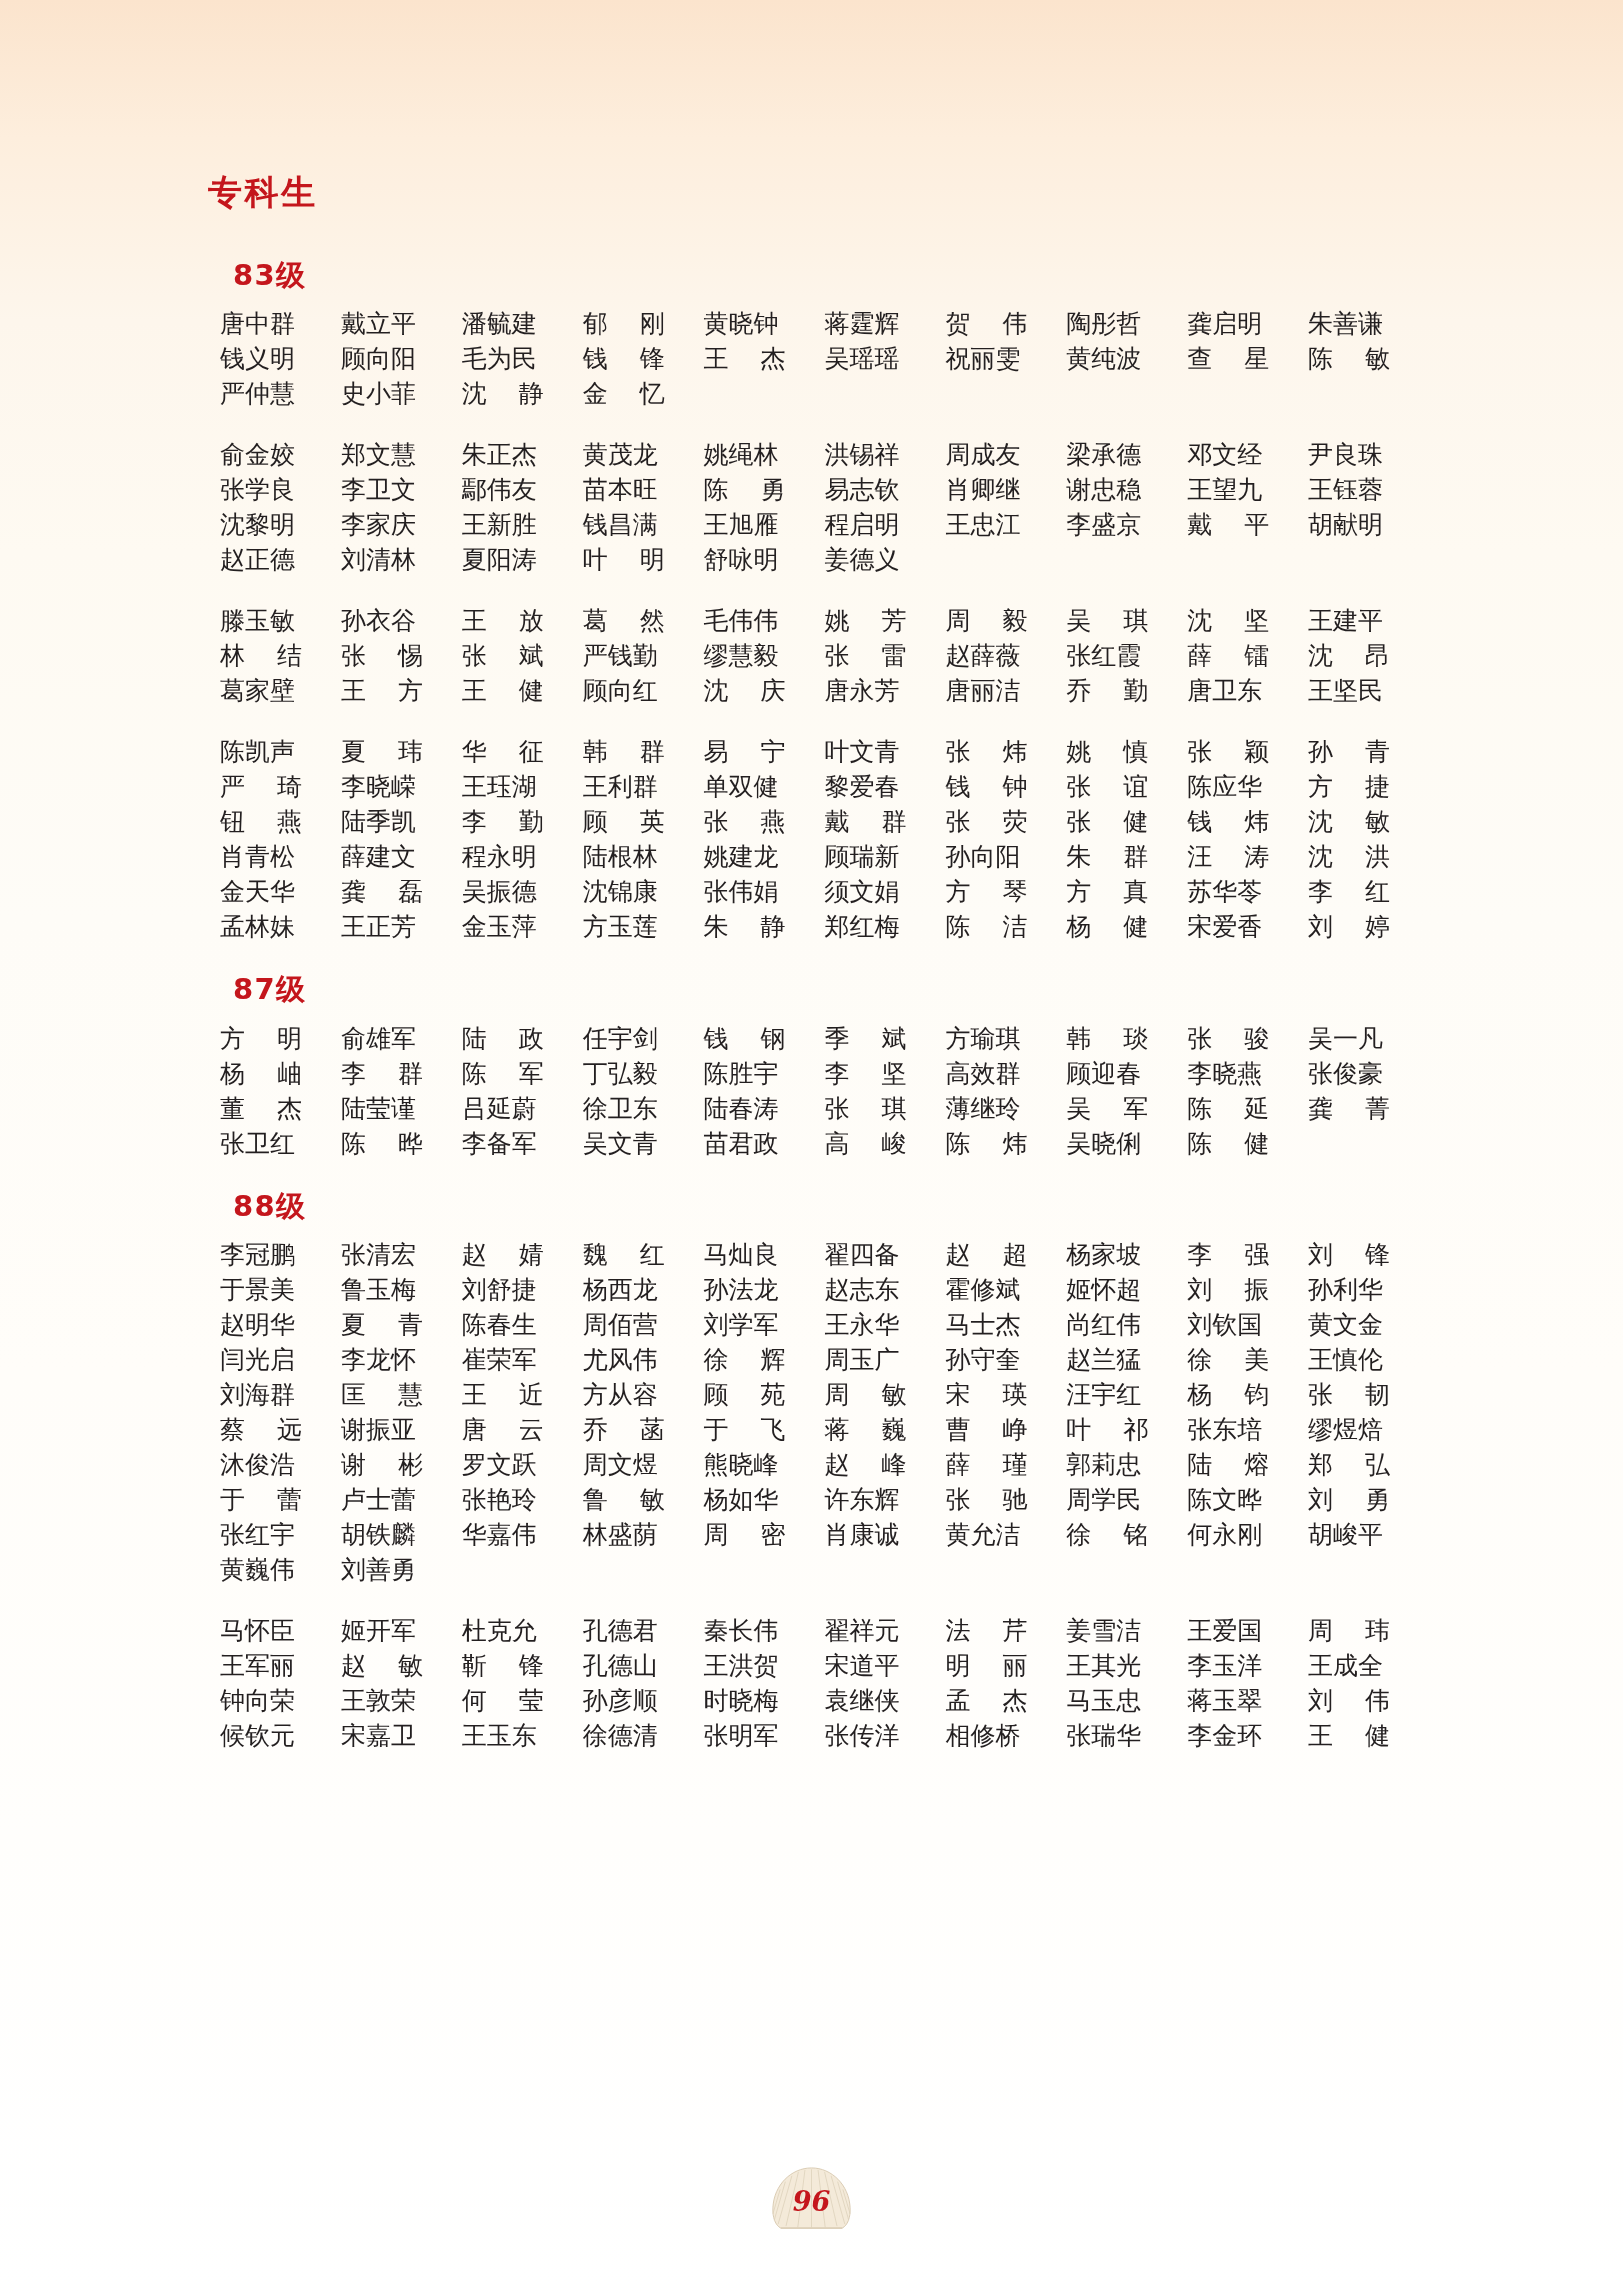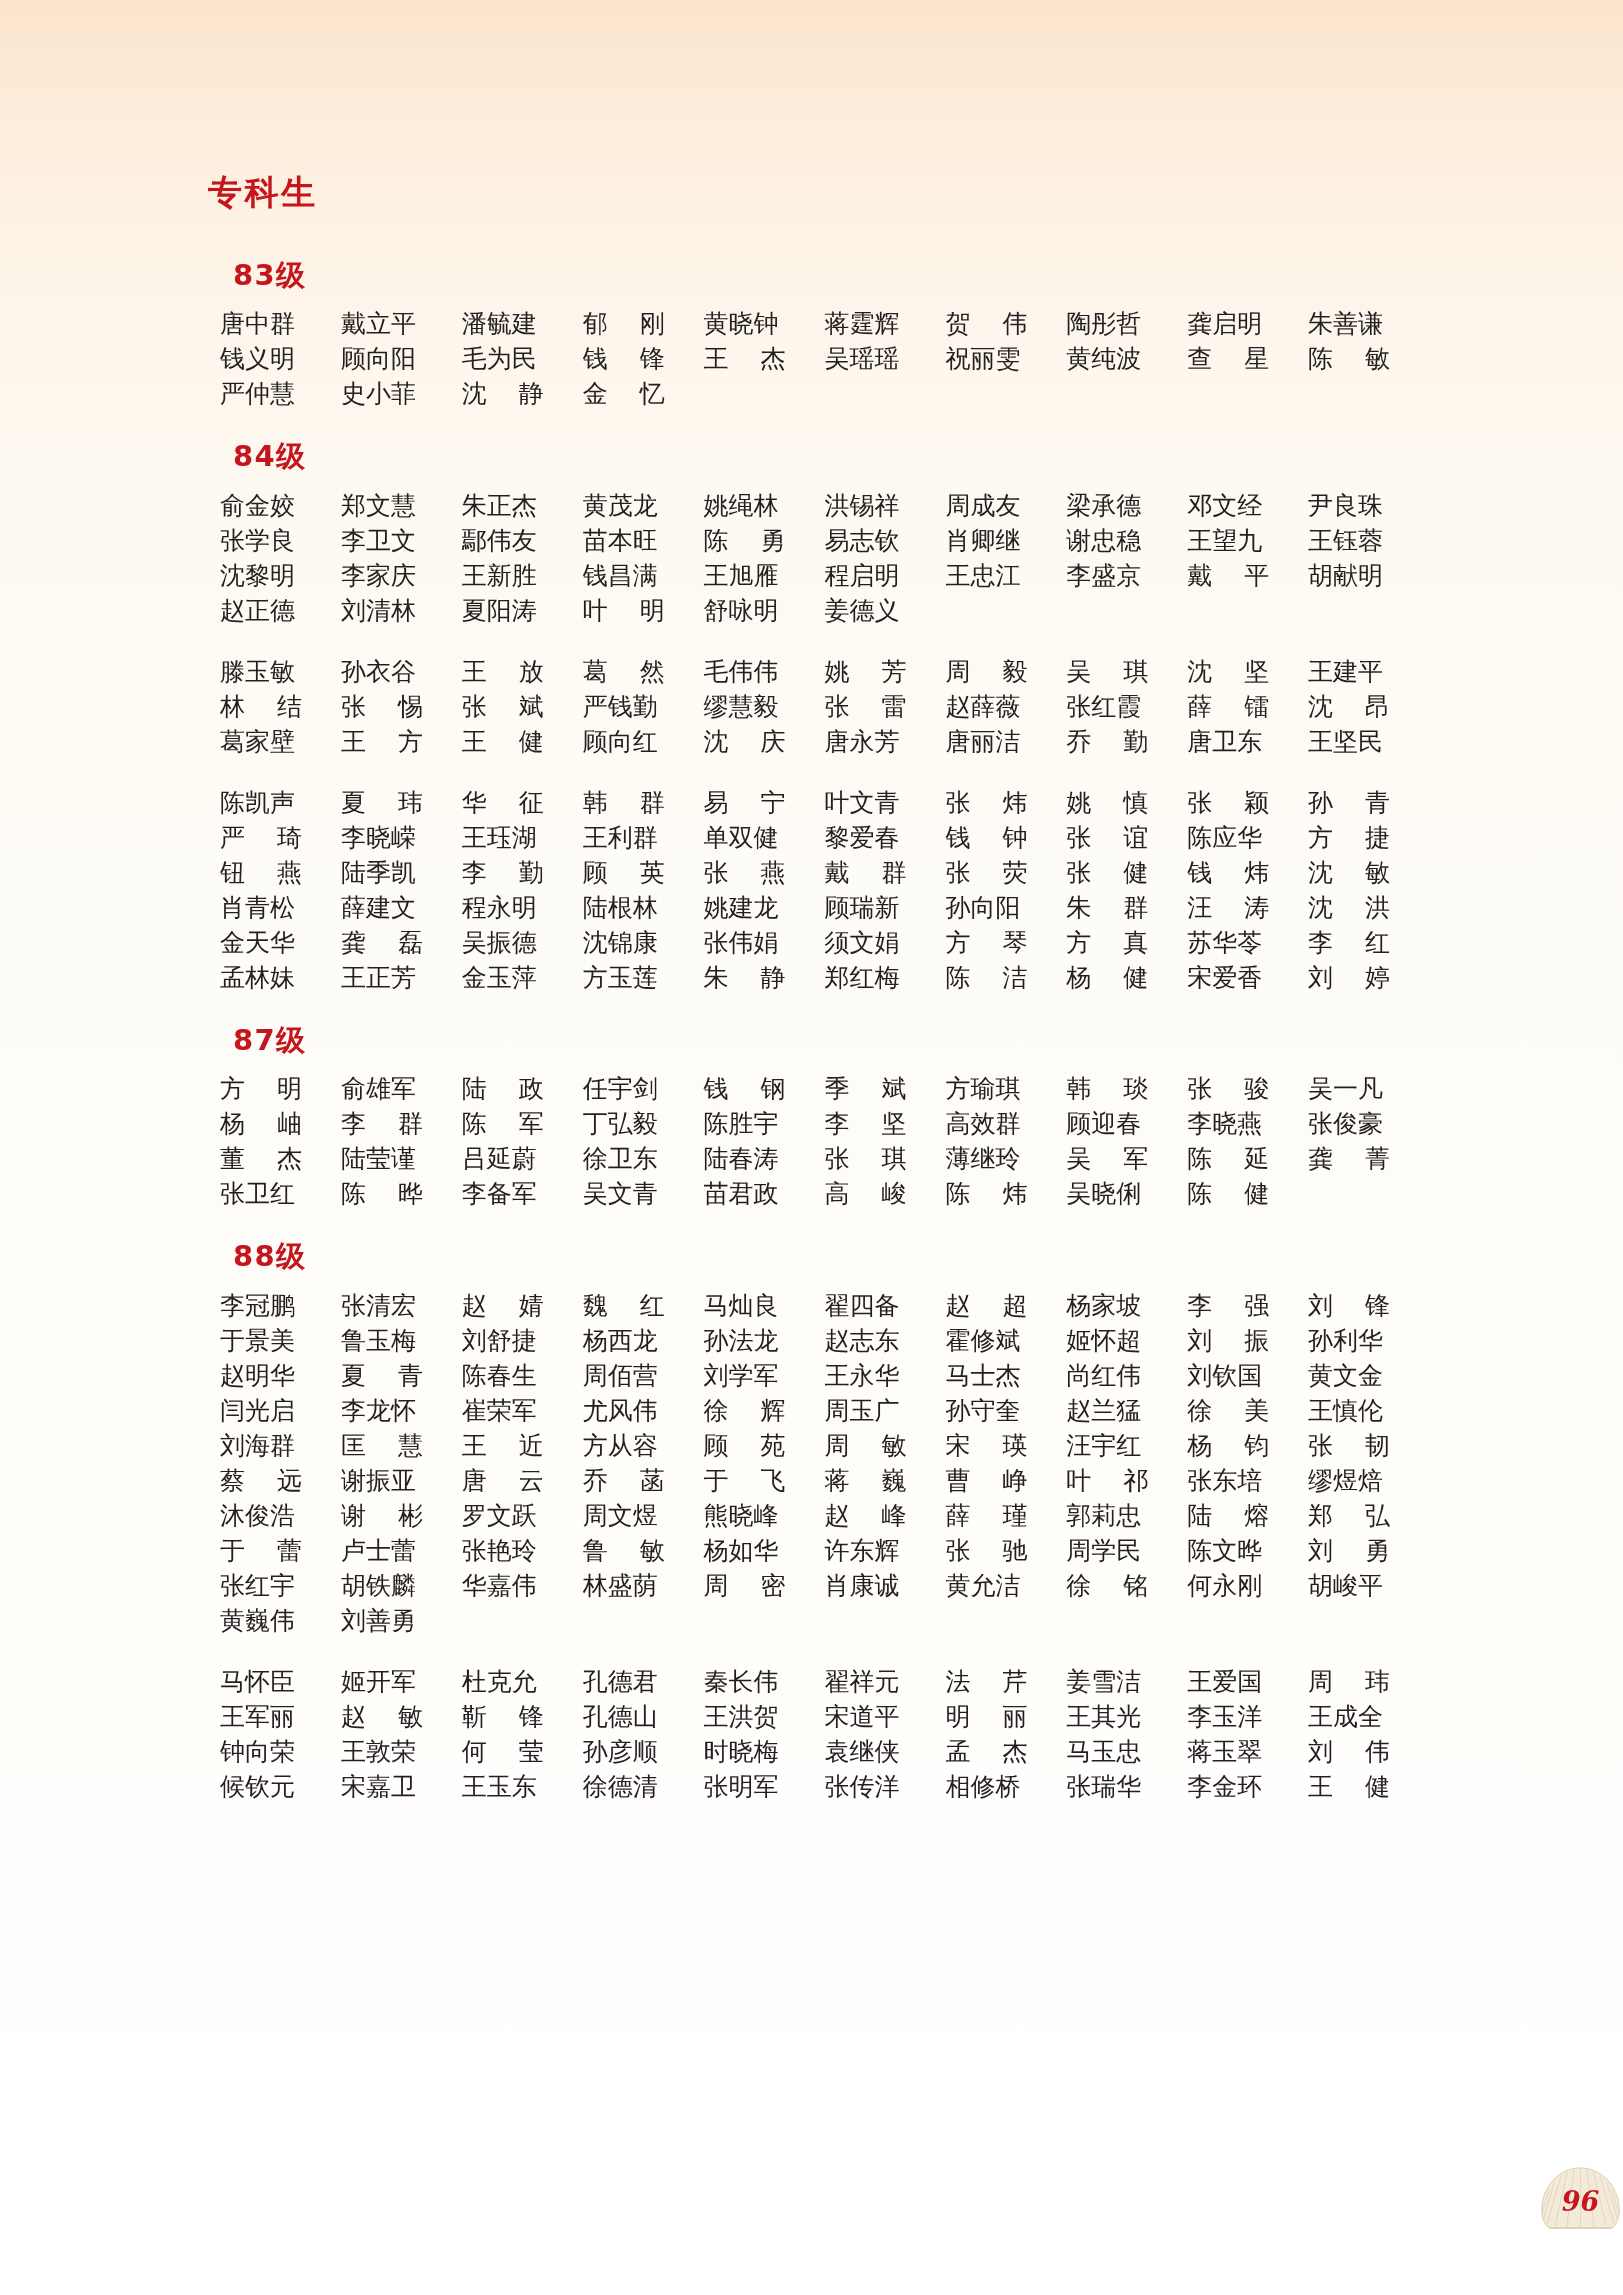--- a/index.html
+++ b/index.html
@@ -73,21 +73,21 @@
     display: inline-block;
     width: 82px;
   }
   .footer {
     position: absolute;
     left: 0;
     right: 0;
     bottom: 63px;
     display: flex;
     align-items: center;
-    justify-content: flex-end;
+    justify-content: center;
   }
   .page-badge {
     position: relative;
     width: 85px;
     height: 68px;
     display: flex;
     align-items: center;
     justify-content: center;
   }
   .page-badge .shell {
@@ -143,21 +143,20 @@
             <div class="name-cell"><span class="n2">金  忆</span></div>
             <div class="name-cell"><span class="n3"></span></div>
             <div class="name-cell"><span class="n3"></span></div>
             <div class="name-cell"><span class="n3"></span></div>
             <div class="name-cell"><span class="n3"></span></div>
             <div class="name-cell"><span class="n3"></span></div>
             <div class="name-cell"><span class="n3"></span></div>
           </div>
         </div>
         <div class="group">
-          <div class="group-title">84级</div>
           <div class="name-grid">
             <div class="name-cell"><span class="n3">俞金姣</span></div>
             <div class="name-cell"><span class="n3">郑文慧</span></div>
             <div class="name-cell"><span class="n3">朱正杰</span></div>
             <div class="name-cell"><span class="n3">黄茂龙</span></div>
             <div class="name-cell"><span class="n3">姚绳林</span></div>
             <div class="name-cell"><span class="n3">洪锡祥</span></div>
             <div class="name-cell"><span class="n3">周成友</span></div>
             <div class="name-cell"><span class="n3">梁承德</span></div>
             <div class="name-cell"><span class="n3">邓文经</span></div>

